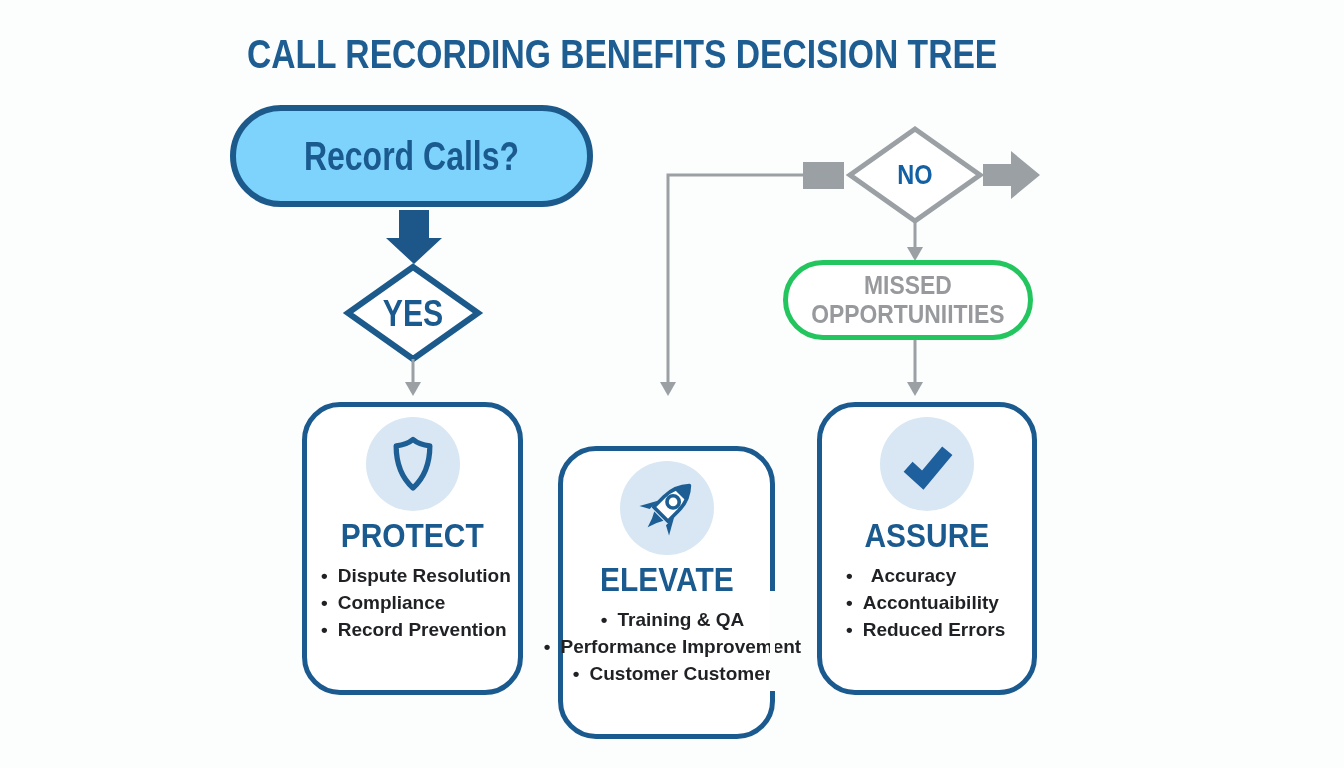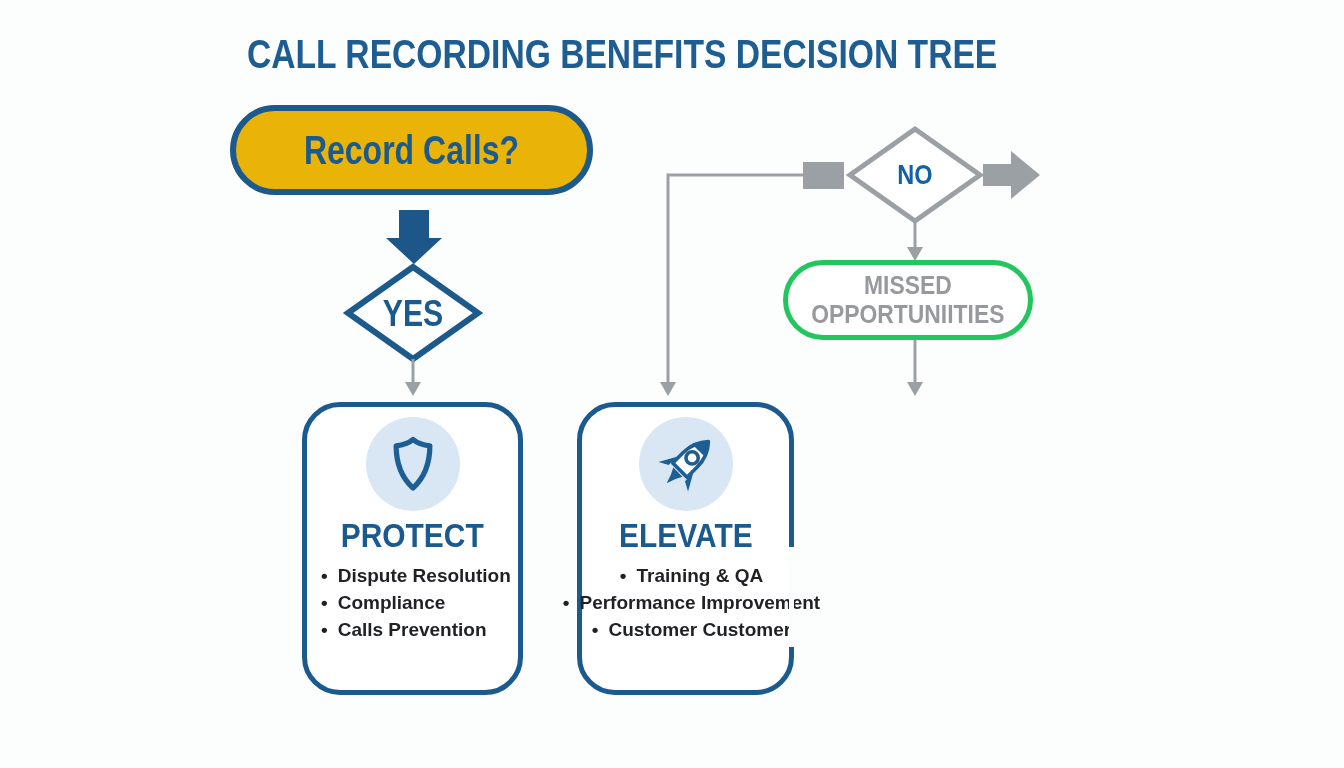--- a/index.html
+++ b/index.html
@@ -36,22 +36,22 @@
     color: #1d5d92;
     letter-spacing: 0px;
     white-space: nowrap;
     transform: scaleX(0.82);
     transform-origin: left center;
   }
 
   .record-box {
     position: absolute;
     left: 230px; top: 105px;
-    width: 363px; height: 90px;
-    background: #eab308;
+    width: 363px; height: 102px;
+    background: #7dd3fc;
     border: 6px solid #1d5a8c;
     border-radius: 51px;
     display: flex; align-items: center; justify-content: center;
   }
   .record-box .label {
     font-size: 40px;
     font-weight: bold;
     color: #1a5a8e;
     transform: scaleX(0.8);
   }
@@ -88,21 +88,21 @@
 
   .card {
     position: absolute;
     top: 402px;
     height: 293px;
     background: #ffffff;
     border: 5px solid #1b5a8e;
     border-radius: 38px;
   }
   .card-protect { left: 302px; width: 221px; }
-  .card-elevate { left: 577px; width: 217px; }
+  .card-elevate { left: 558px; width: 217px; margin-top: 44px; }
   .card-assure  { left: 817px; width: 220px; }
 
   .gap-right {
     position: absolute;
     right: -5px; top: 140px;
     width: 5px; height: 100px;
     background: #fcfdfd;
   }
 
   .icon-circle {
@@ -210,21 +210,21 @@
       <li class="bullet-row">
           <span class="dot"></span>
           <span class="bt">Dispute Resolution</span>
         </li>
       <li class="bullet-row">
           <span class="dot"></span>
           <span class="bt">Compliance</span>
         </li>
       <li class="bullet-row">
           <span class="dot"></span>
-          <span class="bt">Calls Prevention</span>
+          <span class="bt">Record Prevention</span>
         </li>
     </ul>
   </div>
 
   <div class="card card-elevate">
     <div class="gap-right"></div>
     <div class="icon-circle">
       <svg width="72" height="72" viewBox="0 0 100 100">
         <g transform="rotate(45 50 50)">
           <path d="M34 52 L21 75 L34 68 Z" fill="#1d5e94"></path>
@@ -248,14 +248,38 @@
           <span class="dot"></span>
           <span class="bt">Performance Improvement</span>
         </li>
       <li class="bullet-row">
           <span class="dot"></span>
           <span class="bt">Customer Customer</span>
         </li>
     </ul>
   </div>
 
+  <div class="card card-assure">
+    <div class="icon-circle">
+      <svg width="70" height="70" viewBox="0 0 100 100">
+        <polyline points="23,54 44,73 79,31" fill="none" stroke="#1e5f9e" stroke-width="19" stroke-linecap="butt" stroke-linejoin="miter"></polyline>
+      </svg>
+    </div>
+    <div class="card-heading">
+      <span class="condensed">ASSURE</span>
+    </div>
+    <ul class="bullets left-list">
+      <li class="bullet-row">
+          <span class="dot"></span>
+          <span class="bt">Accuracy</span>
+        </li>
+      <li class="bullet-row">
+          <span class="dot"></span>
+          <span class="bt">Accontuaibility</span>
+        </li>
+      <li class="bullet-row">
+          <span class="dot"></span>
+          <span class="bt">Reduced Errors</span>
+        </li>
+    </ul>
+  </div>
 
 </div>
 
 </body></html>

